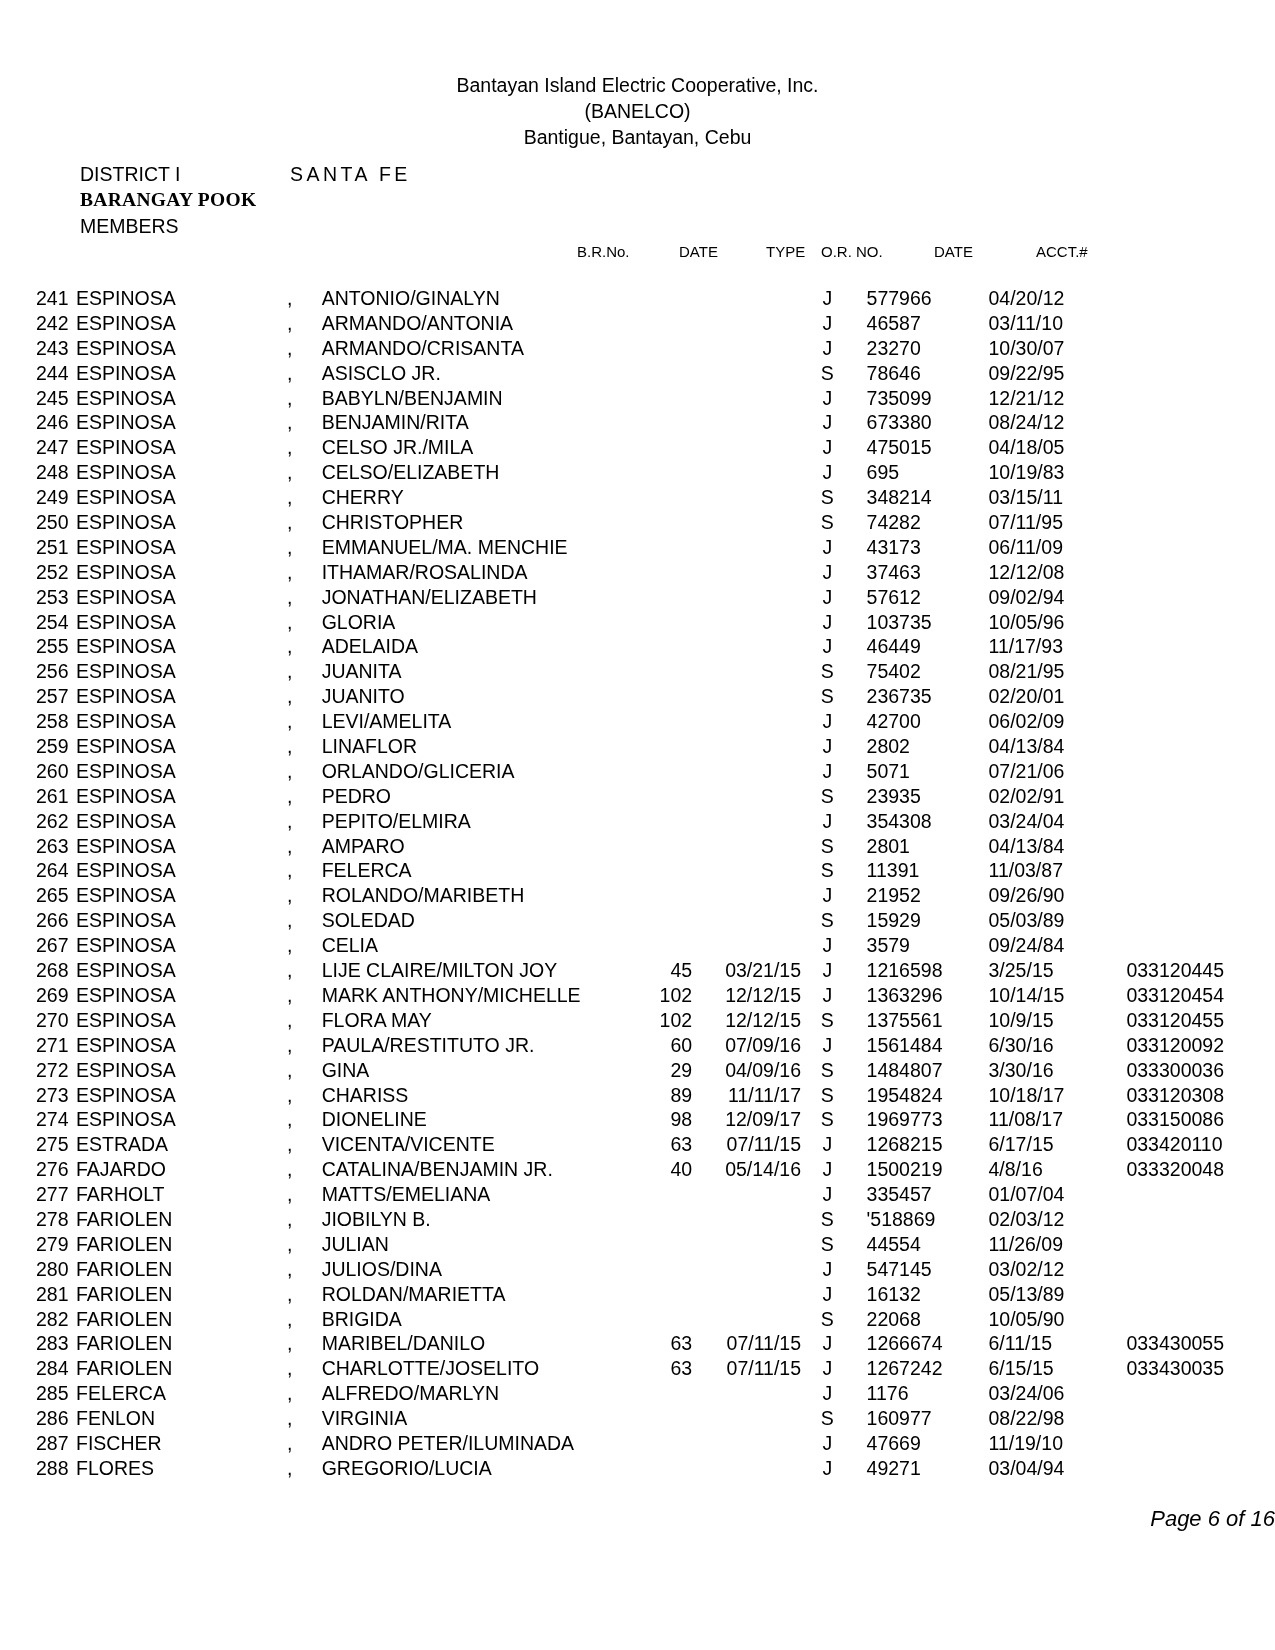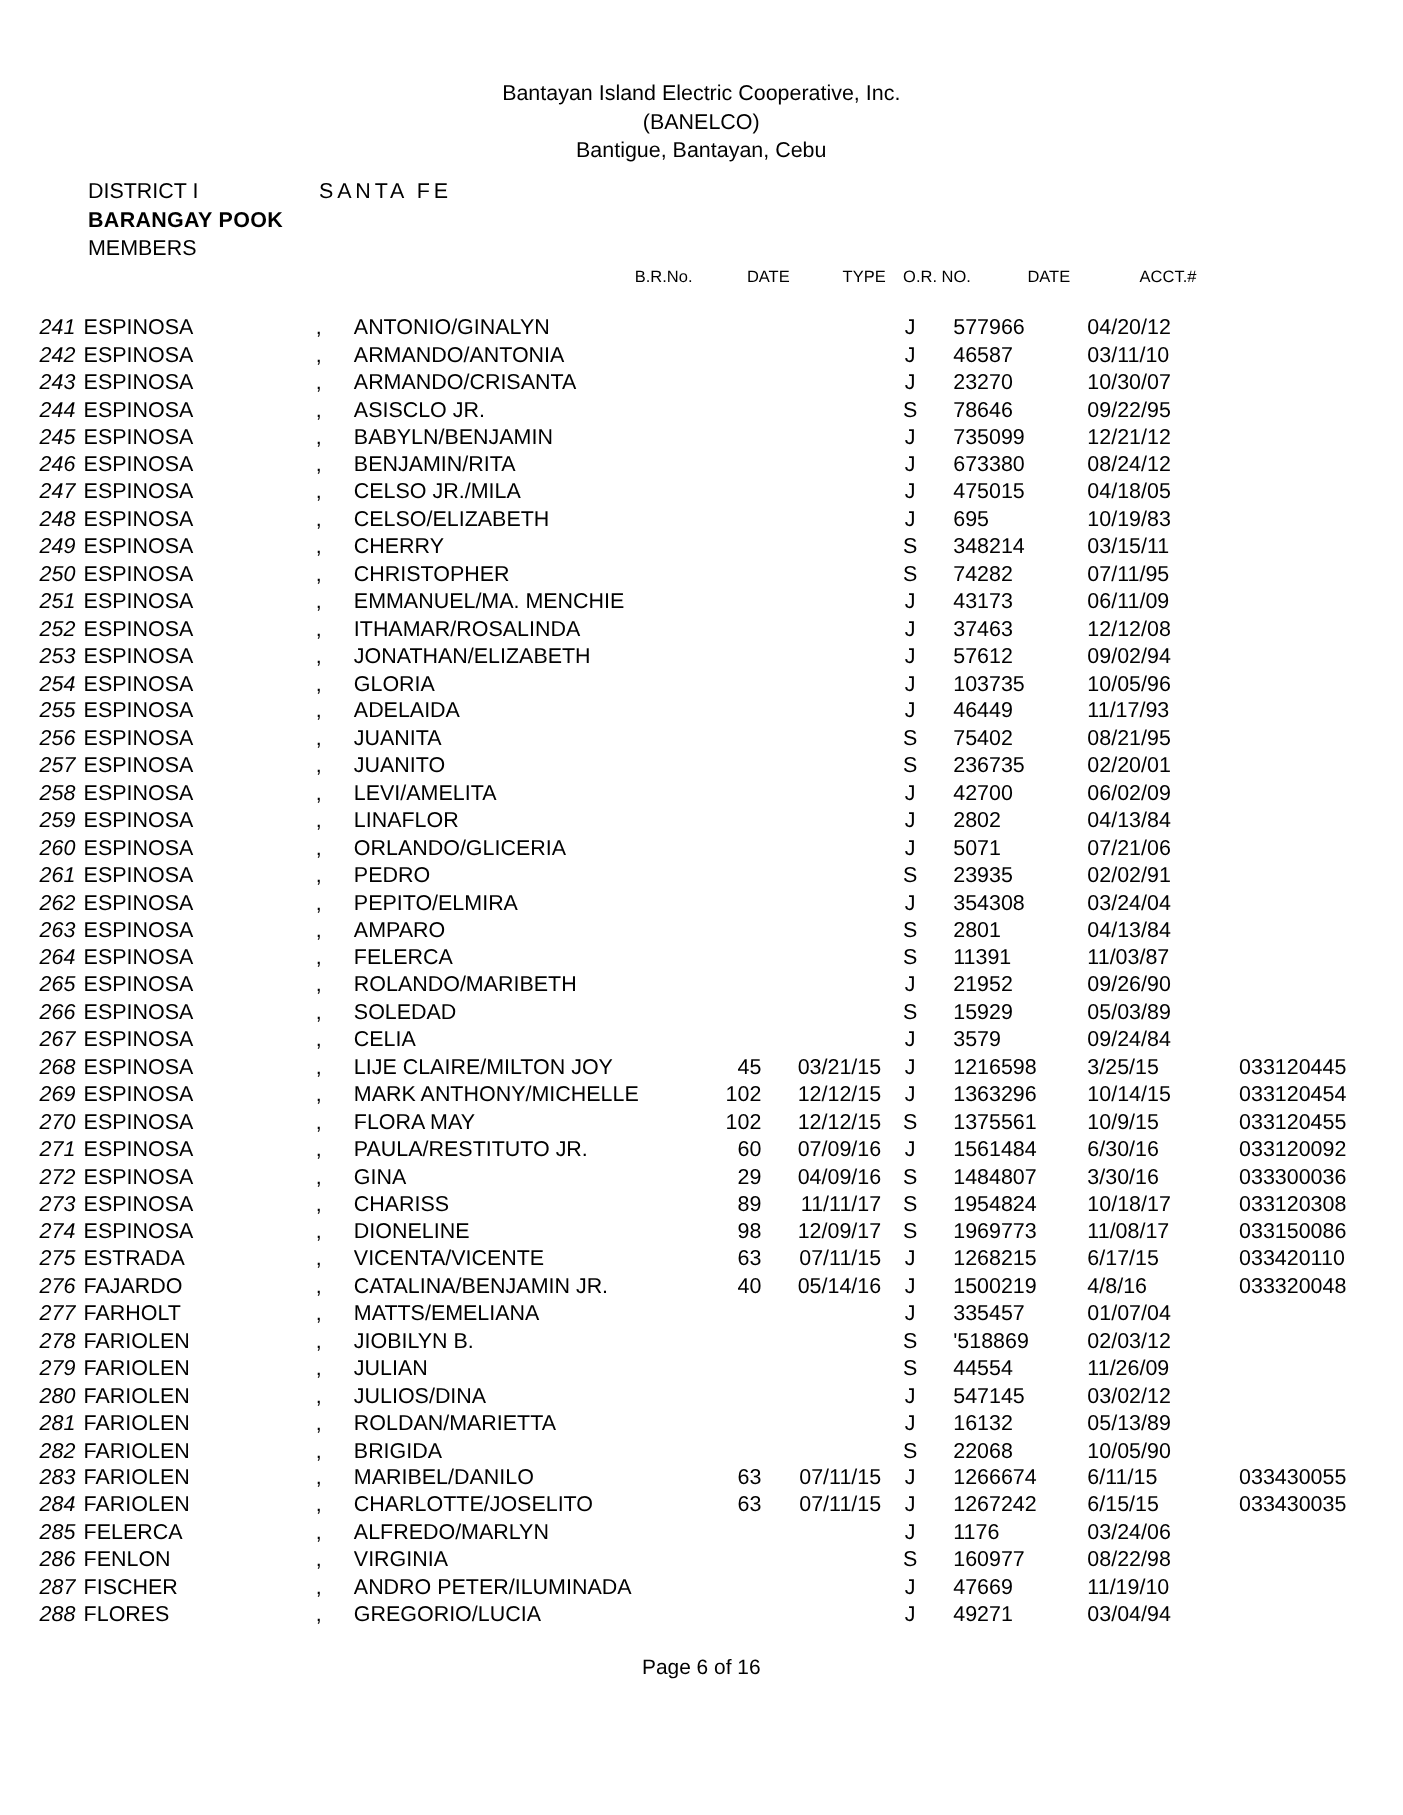--- a/index.html
+++ b/index.html
@@ -40,20 +40,21 @@
   }
   .meta-row {
     display: flex;
     align-items: baseline;
   }
   .meta-district { width: 210px; }
   .meta-place { letter-spacing: 3.5px; }
   .meta-barangay {
     font-weight: bold;
     letter-spacing: 0.3px;
+    font-family: Liberation Serif, serif;
   }
   .meta-members { margin-top: 0px; }
 
   
   .hdr-row {
     display: flex;
     font-size: 15px;
     line-height: 26px;
     padding-left: 80px;
     margin-top: 0px;
@@ -66,21 +67,21 @@
     margin-top: 22px;
     padding-left: 36px;
     font-size: 19.5px;
   }
   .row {
     display: flex;
     height: 24.9px;
     align-items: baseline;
     white-space: pre;
   }
-  .c-no      { width: 31px;  text-align: left; font-style: italic; }
+  .c-no      { width: 31px;  text-align: left; }
   .c-surname { width: 213px; padding-left: 9px; }
   .c-comma   { width: 35px; }
   .c-first   { width: 302px; }
   .c-brno    { width: 72px;  text-align: right; }
   .c-brdate  { width: 110px; text-align: right; }
   .c-type    { width: 53px;  text-align: center; }
   .c-orno    { width: 110px; padding-left: 13px; }
   .c-ordate  { width: 117px; padding-left: 13px; }
   .c-acct    { width: 150px; padding-left: 22px; }
 
@@ -91,22 +92,23 @@
   .h-orno   { width: 113px; }
   .h-ordate { width: 102px; }
   .h-acct   { width: 120px; }
 
   
   .footer {
     position: absolute;
     left: 0;
     right: 0;
     top: 1506px;
-    text-align: center;
-    font-size: 19px;
+    text-align: right;
+    font-size: 22px;
+    font-style: italic;
   }
 </style>
 </head>
 <body>
 
 <div class="page">
 
   <div class="letterhead">
     <div>Bantayan Island Electric Cooperative, Inc.</div>
     <div>(BANELCO)</div>

